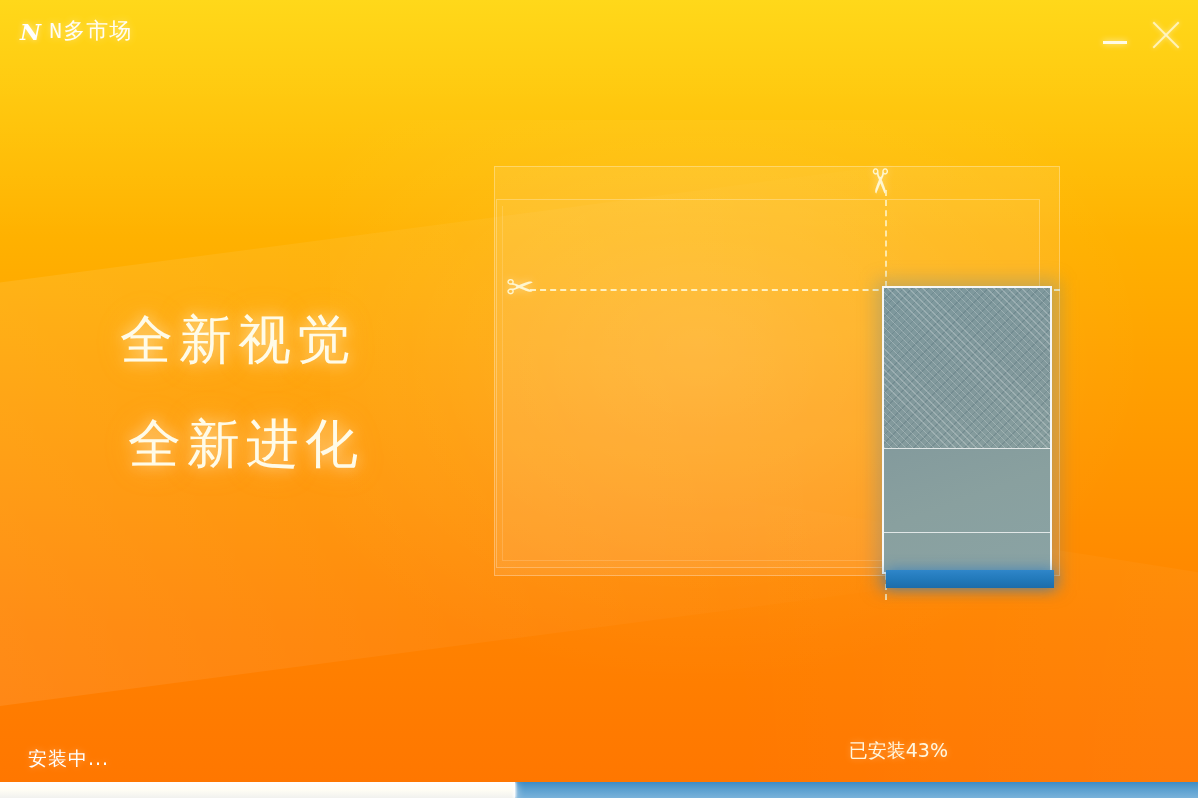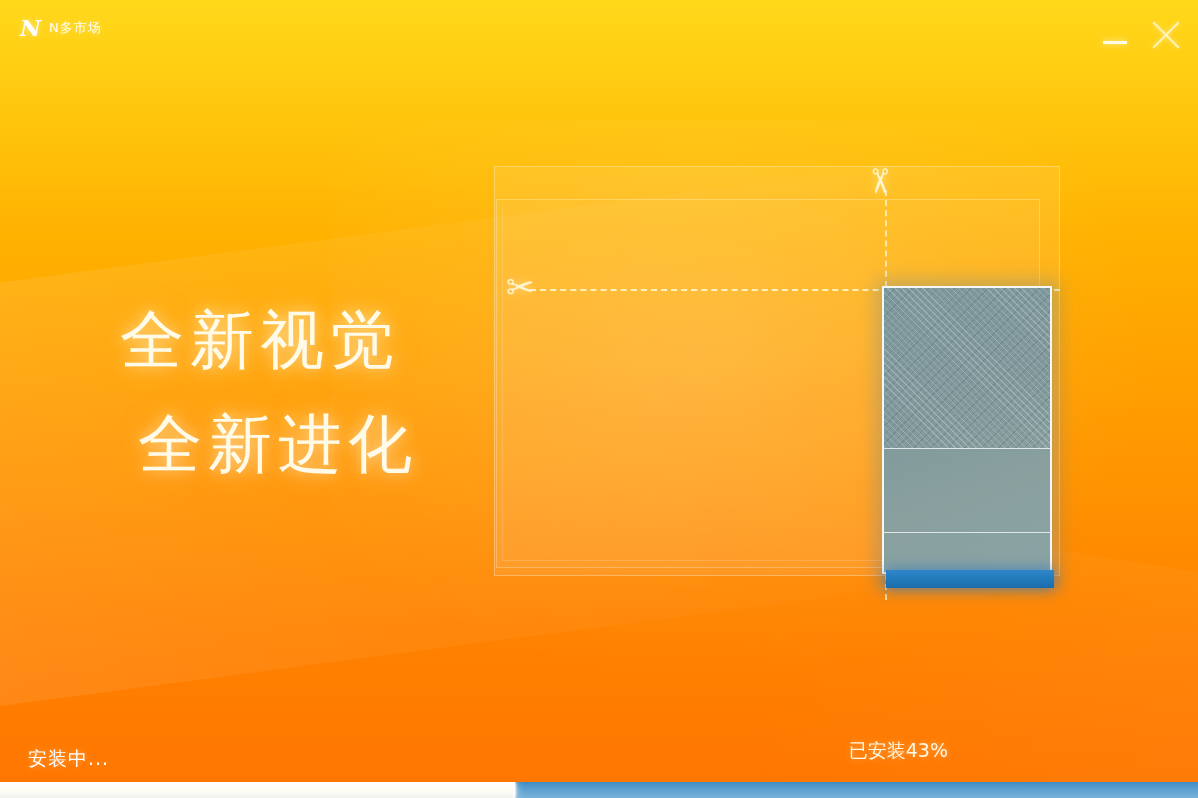--- a/index.html
+++ b/index.html
@@ -88,25 +88,26 @@
     font-family: "DejaVu Serif", "Liberation Serif", serif;
     font-style: italic;
     font-weight: bold;
     font-size: 23px;
     color: #ffffff;
     line-height: 1;
     letter-spacing: -1px;
     text-shadow: 0 0 6px rgba(255,255,255,0.55);
   }
   .brand-text {
-    font-size: 13px;
+    font-size: 22px;
     color: #ffffff;
     letter-spacing: 1px;
     text-shadow: 0 0 7px rgba(255,255,255,0.45);
     opacity: 0.96;
+    font-family: Liberation Mono, monospace;
   }
   .winbtns {
     position: absolute;
     right: 18px;
     top: 20px;
     display: flex;
     align-items: center;
     gap: 20px;
   }
   .winbtn {
@@ -140,30 +141,30 @@
   .winbtn.close::after  { transform: rotate(-45deg); }
 
   
   .headline {
     position: absolute;
     left: 120px;
     top: 288px;
     z-index: 20;
   }
   .headline-line {
-    font-size: 64px;
+    font-size: 53px;
     line-height: 104px;
     color: #fffbe8;
     font-weight: 300;
     letter-spacing: 6px;
     text-shadow: 0 0 14px rgba(255,255,255,0.55), 0 0 30px rgba(255,240,180,0.35);
     white-space: nowrap;
   }
   .headline-line.second {
-    margin-left: 18px;
+    margin-left: 8px;
   }
 
   
   .illus {
     position: absolute;
     left: 494px;
     top: 166px;
     width: 566px;
     height: 412px;
     z-index: 15;

